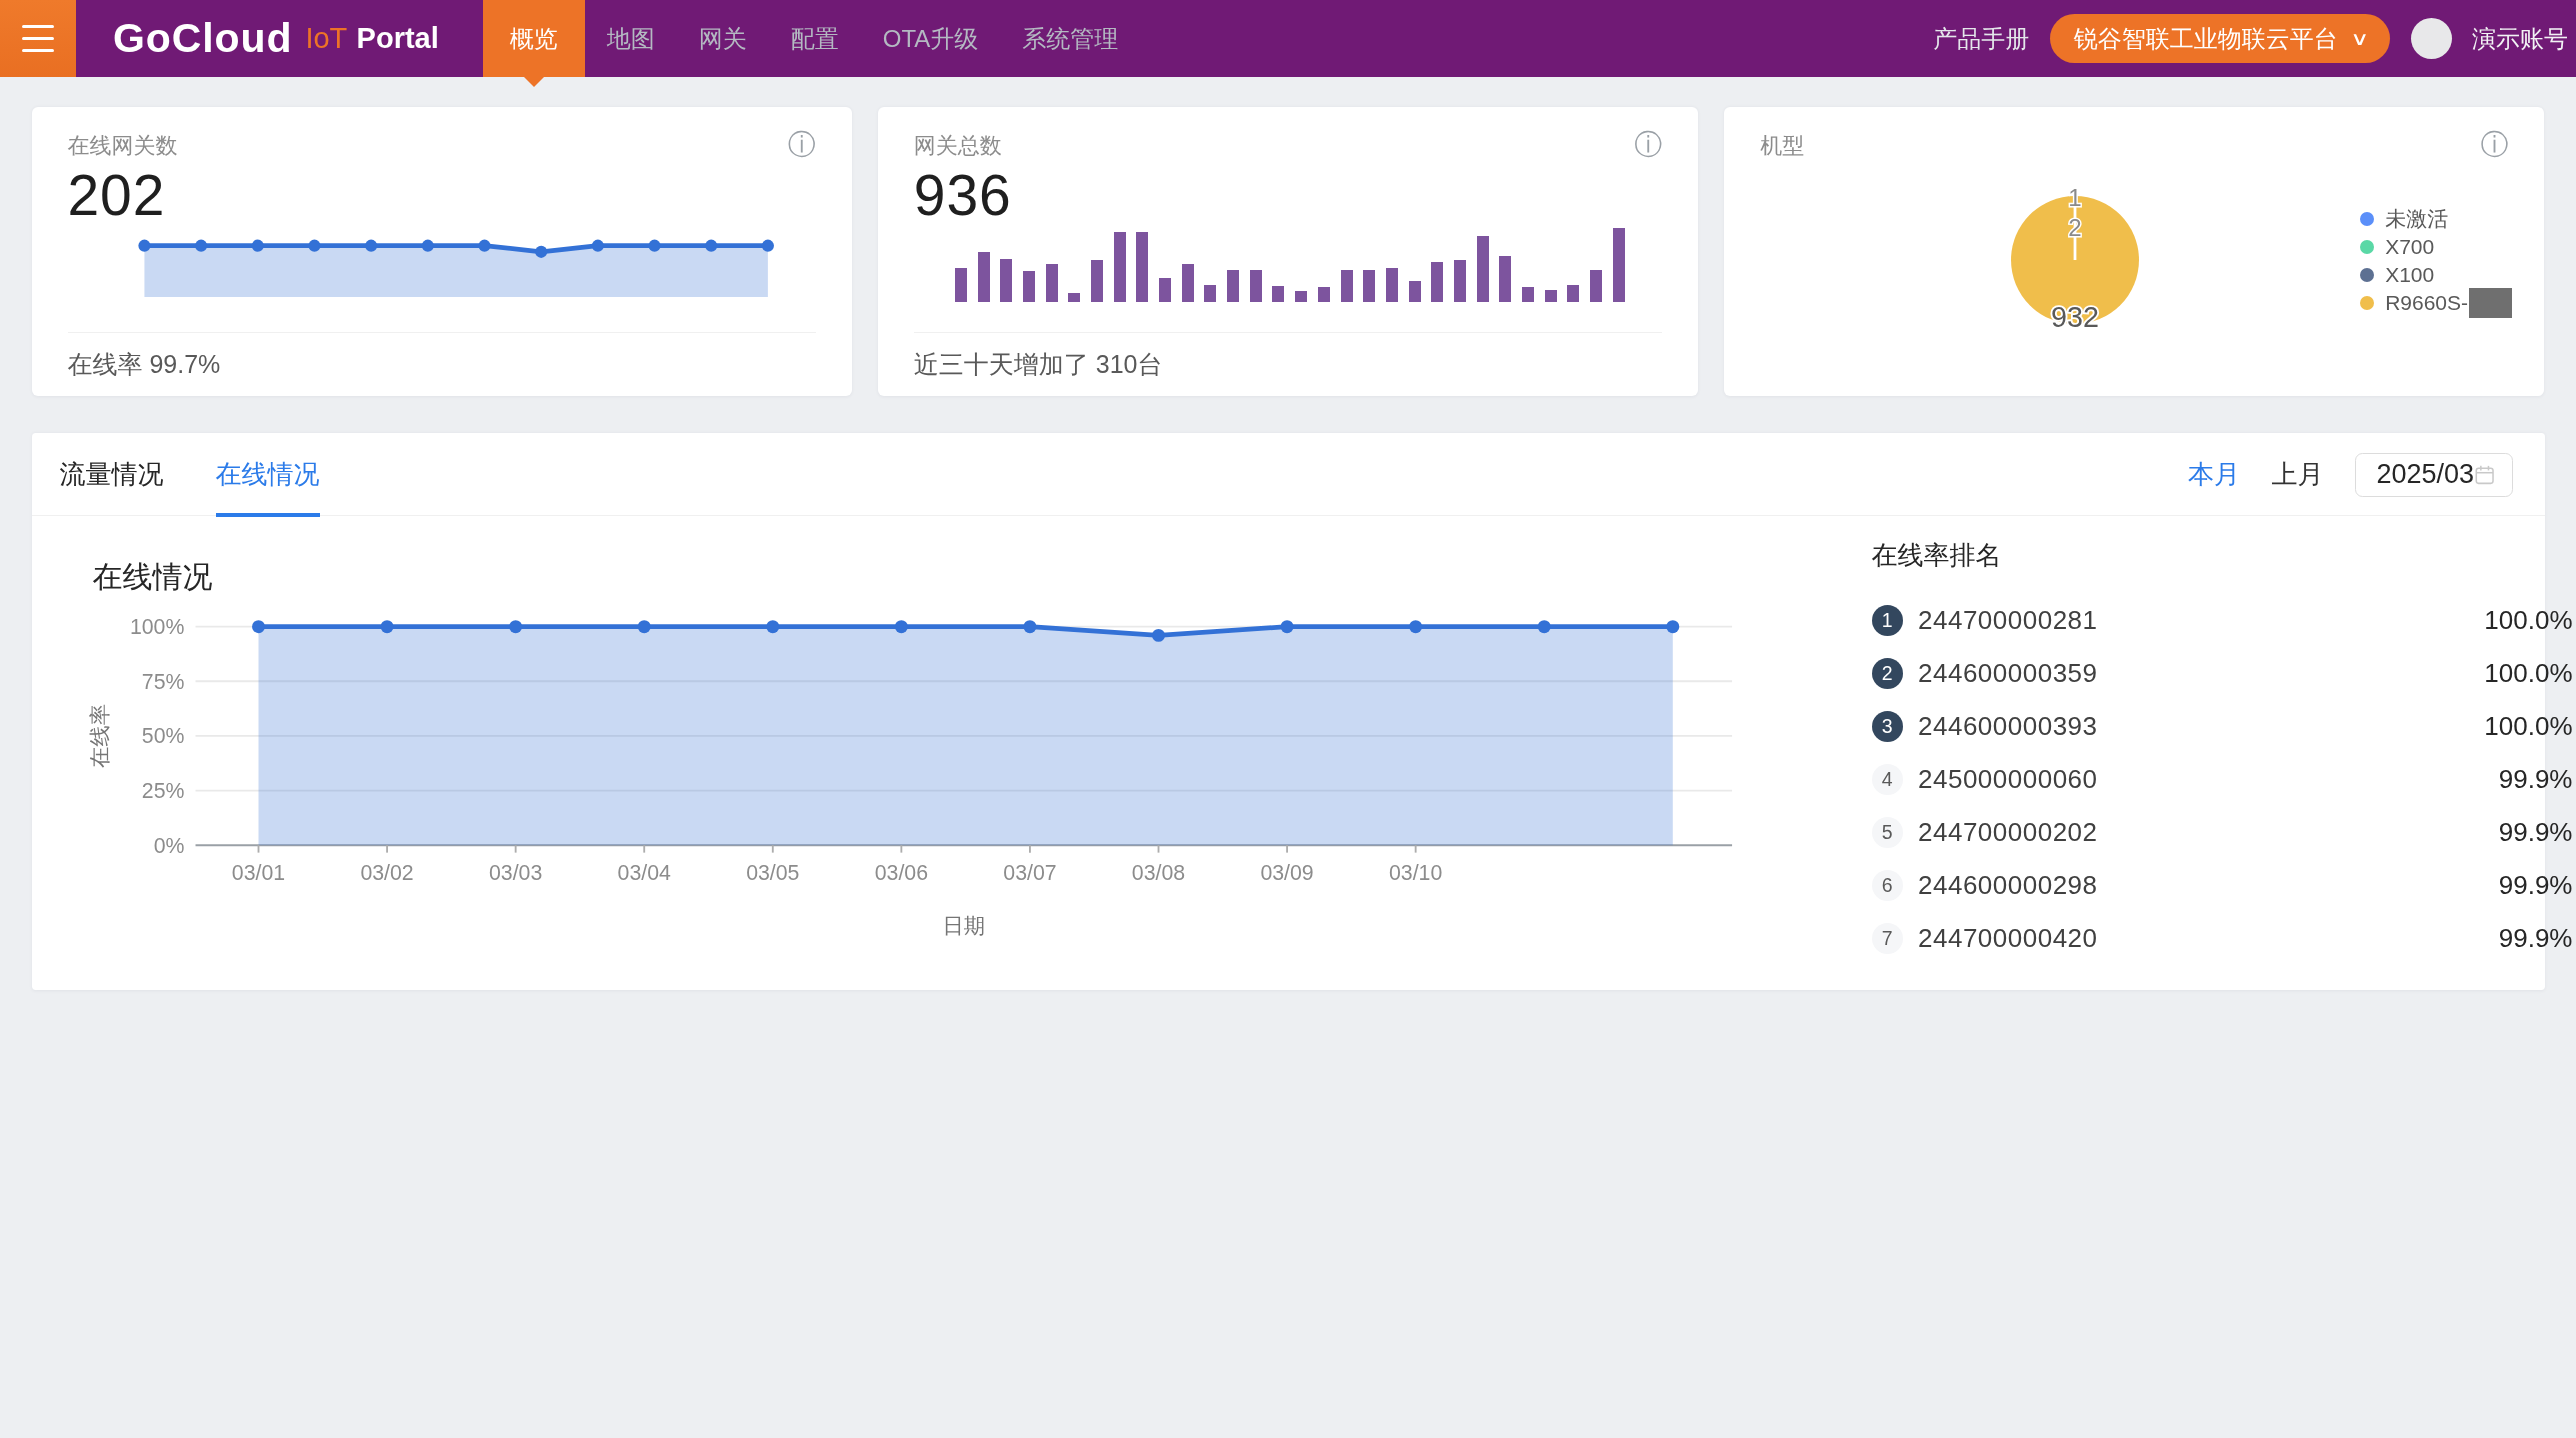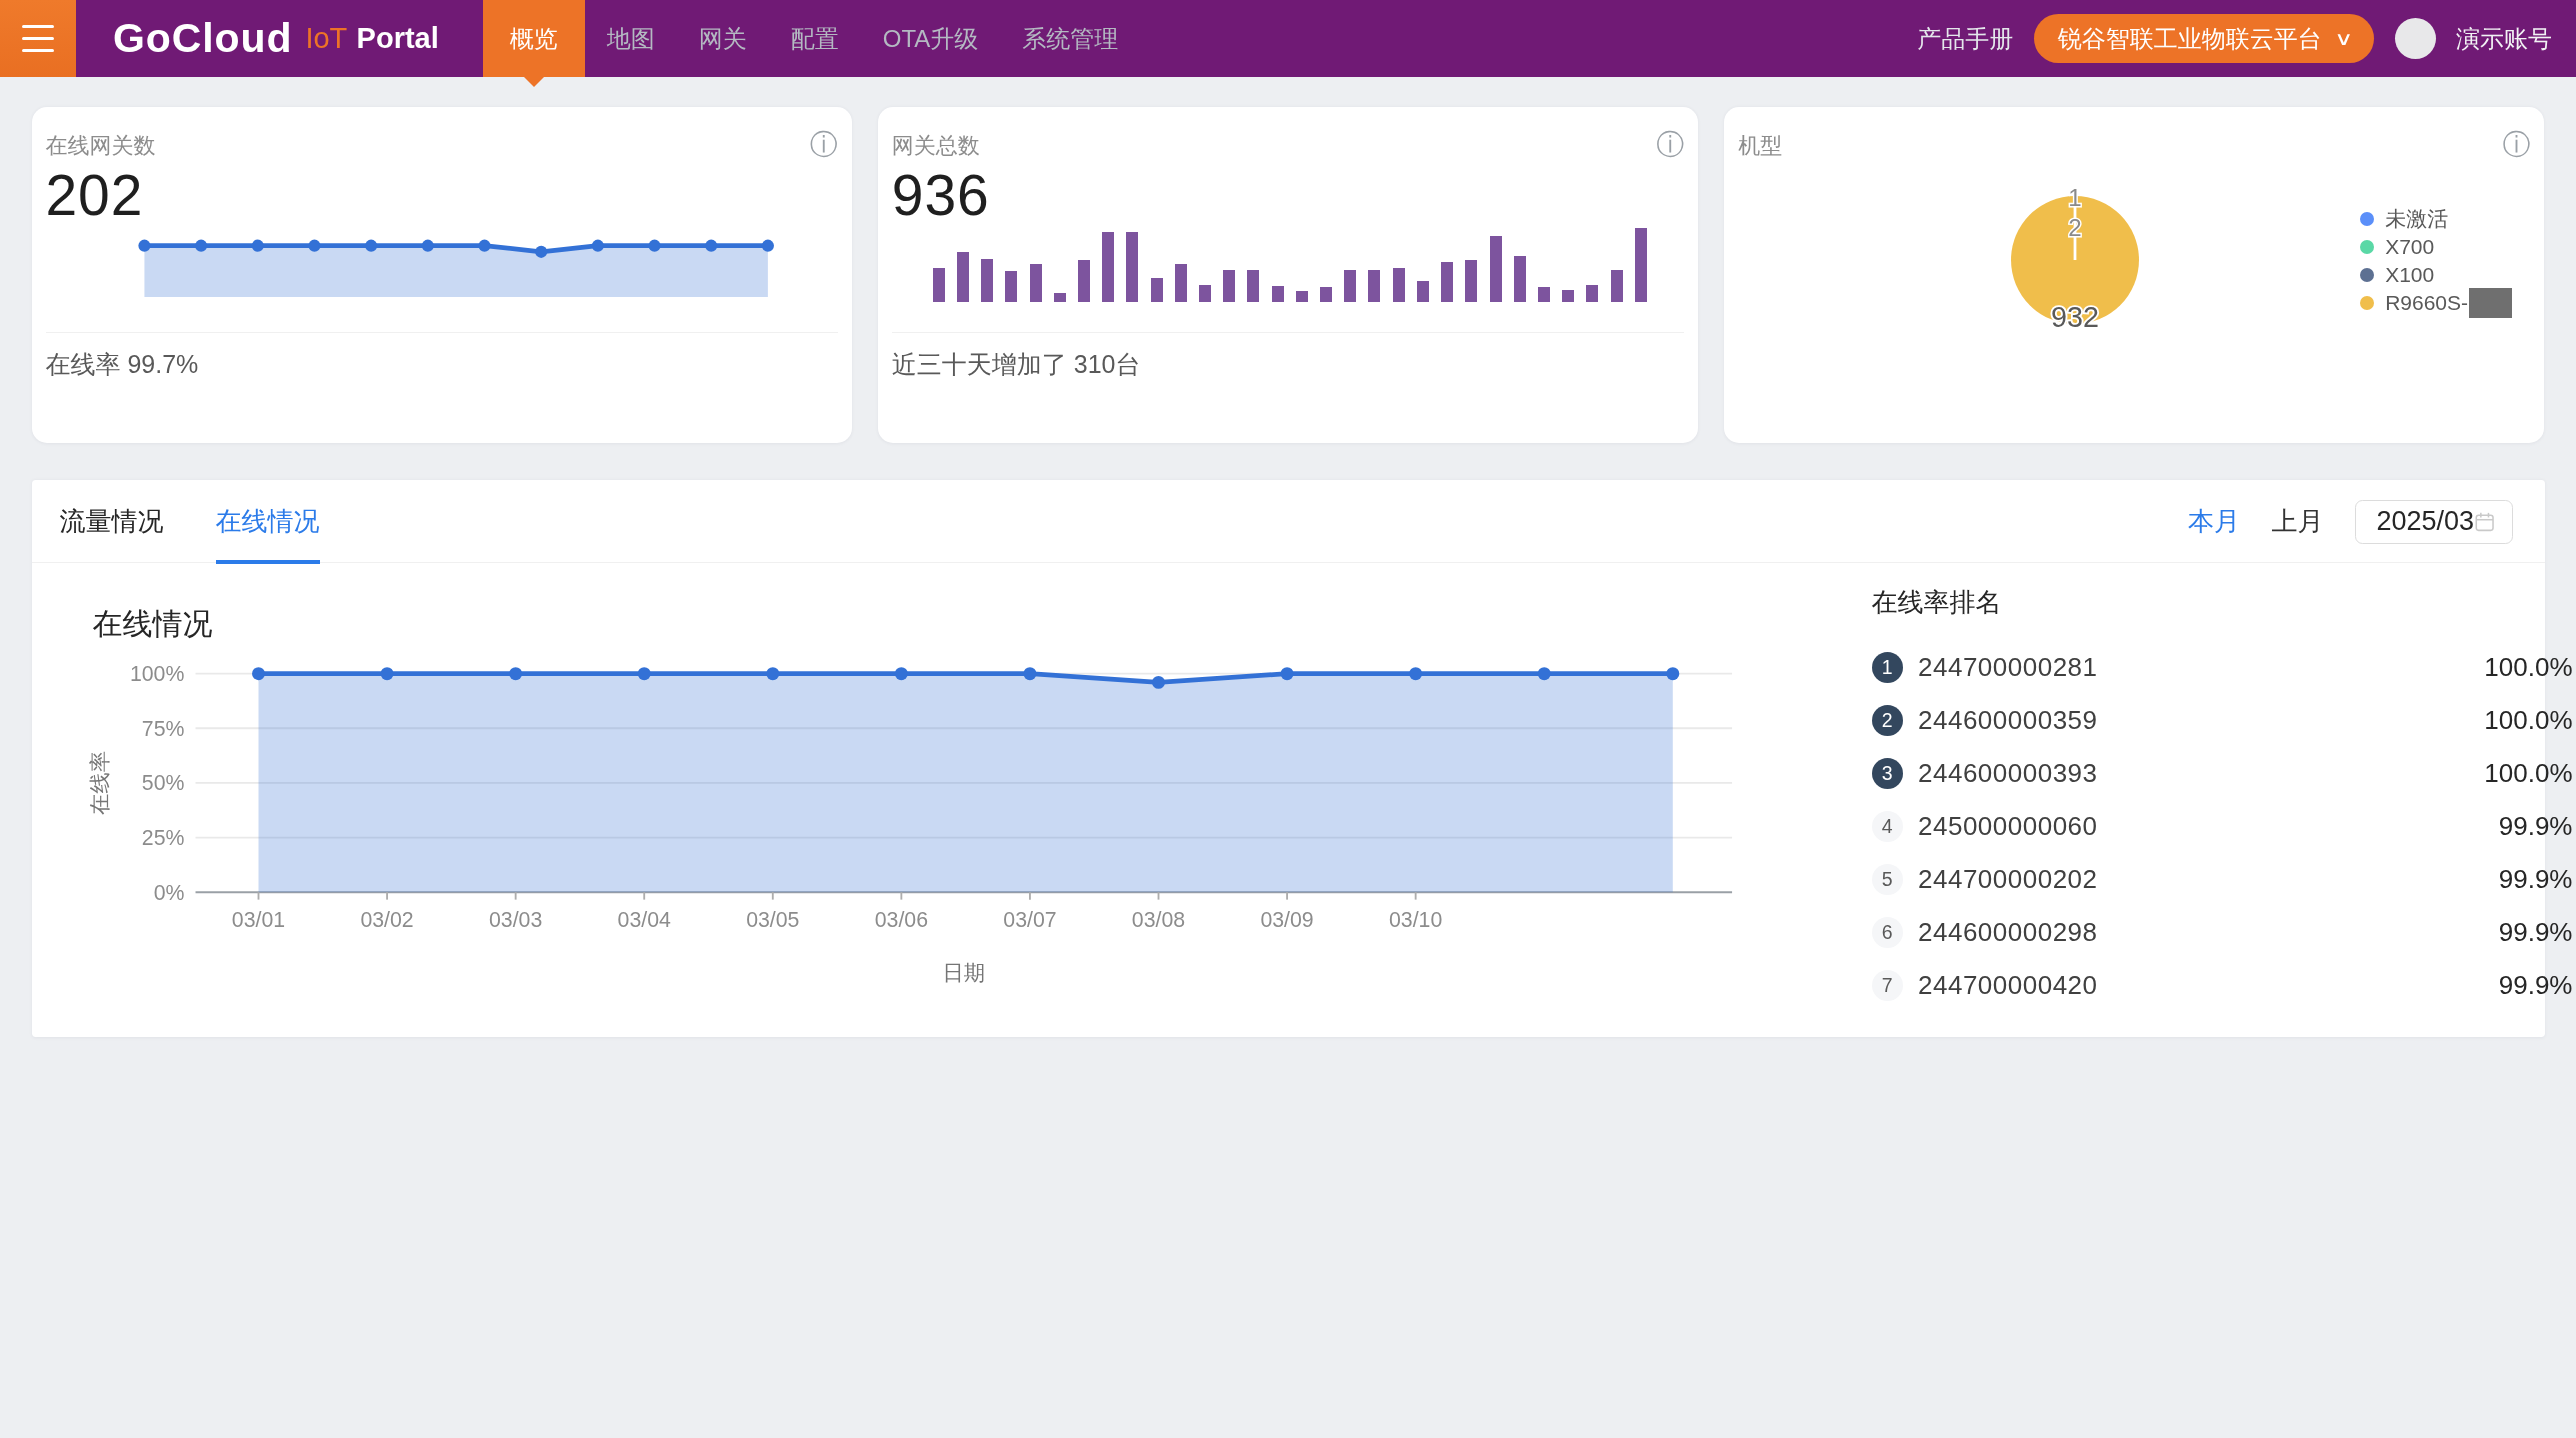--- a/index.html
+++ b/index.html
@@ -13,30 +13,30 @@
   .hamburger span { display:block; width:31.5px; height:3.7px; background:#fff; border-radius:1.9px; }
   .brand { display:flex; align-items:center; margin-left:37px; margin-right:44px; white-space:nowrap; }
   .brand .b1 { font-size:41px; font-weight:bold; color:#fff; letter-spacing:0.9px; }
   .brand .b2 { font-size:29px; font-weight:normal; color:#ED7327; margin-left:13px; }
   .brand .b3 { font-size:29px; font-weight:bold; color:#fff; margin-left:9.3px; }
   .nav-items { display:flex; align-items:stretch; }
   .nav-item { position:relative; display:flex; align-items:center; padding:0 22px; font-size:24px; color:#B4B9C2; cursor:pointer; }
   .nav-item.active { background:#ED7327; color:#fff; padding:0 27px; }
   .nav-item.active::after { content:""; position:absolute; left:50%; bottom:-10.2px; transform:translateX(-50%);
     border-left:11px solid transparent; border-right:11px solid transparent; border-top:11px solid #ED7327; }
-  .nav-right { margin-left:auto; display:flex; align-items:center; gap:20.4px; padding-right:24px; }
+  .nav-right { margin-left:auto; display:flex; align-items:center; gap:20.4px; padding-right:8px; }
   .manual-link { color:#E4E7EB; font-size:24px; cursor:pointer; }
   .platform-pill { display:flex; align-items:center; background:#ED7327; border-radius:37px; padding:8.3px 24px; color:#fff; font-size:24px; cursor:pointer; }
   .platform-pill .chev { font-size:18.5px; margin-left:15px; transform:scaleX(1.4); }
   .avatar { width:41px; height:41px; border-radius:50%; background:#E8E8EA; flex:0 0 auto; }
   .account-name { color:#F2F3F5; font-size:24px; }
 
   
   .cards-row { display:flex; gap:26px; padding:30px 31.5px 0 31.5px; }
-  .card { flex:1; background:#fff; border-radius:15px; box-shadow:0 0.9px 3.7px rgba(31,42,68,.06); padding:24px 14px; height:336px; position:relative; }
+  .card { flex:1; background:#fff; border-radius:6px; box-shadow:0 0.9px 3.7px rgba(31,42,68,.06); padding:24px 36px; height:289px; position:relative; }
   .card-title-row { display:flex; justify-content:space-between; align-items:flex-start; height:28px; }
   .card-title { font-size:22px; color:#8C8C8C; }
   .info-icon { font-size:28px; color:#9AA0A6; line-height:28px; cursor:pointer; }
   .card-number { font-size:57px; line-height:65px; color:#1F1F1F; font-weight:500; margin-top:3.7px; letter-spacing:0.9px; }
   .card-divider { border:none; border-top:1.9px solid #F0F0F0; }
   .card-footer { margin-top:15px; font-size:25px; color:#595959; }
 
   .spark-wrap { height:56px; margin:13px 28px 0 56px; }
   .spark-wrap svg { display:block; width:100%; height:100%; overflow:visible; }
   .card1 .card-divider { margin-top:35px; }

